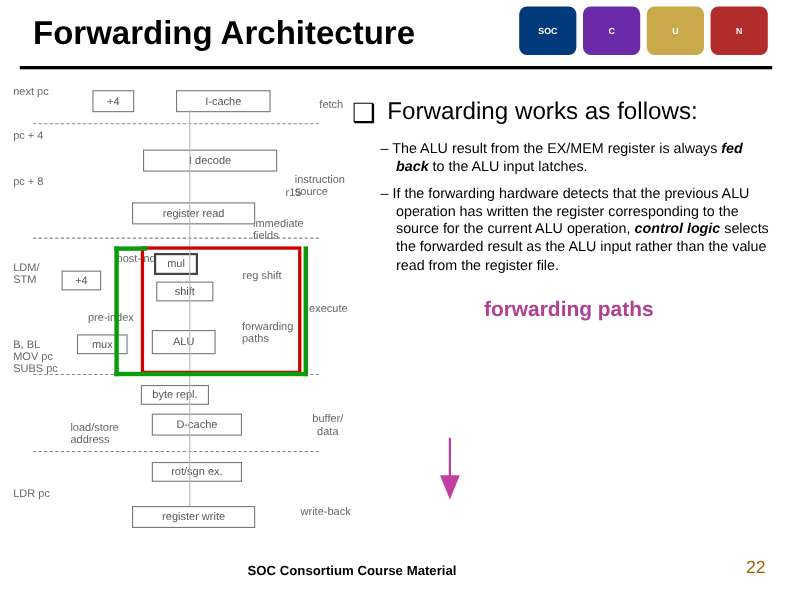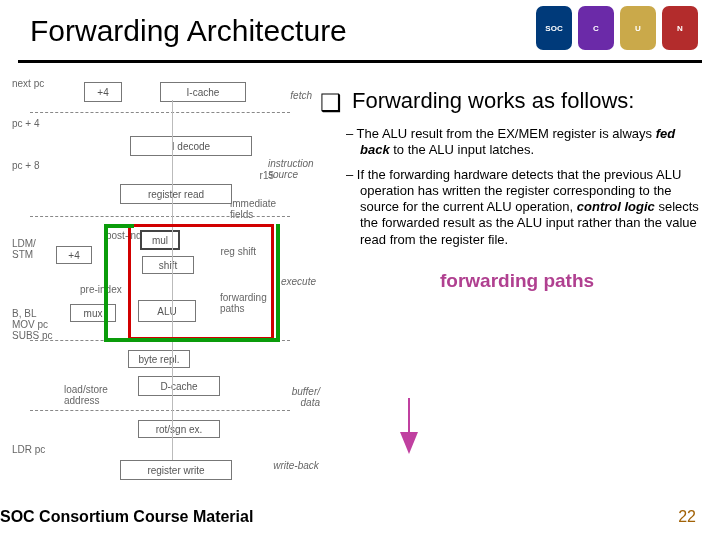--- a/index.html
+++ b/index.html
@@ -1,34 +1,34 @@
 <!DOCTYPE html>
 <html><head>
 <meta charset="utf-8">
 <style>
   html,body{margin:0;padding:0;width:720px;height:540px;font-family:Arial,Helvetica,sans-serif;background:#fff;color:#000;overflow:hidden}
   .slide{position:relative;width:720px;height:540px}
-  .title{position:absolute;left:30px;top:14px;font-size:30px;font-weight:normal}
+  .title{position:absolute;left:30px;top:14px;font-size:30px;font-weight:bold}
   .hr{position:absolute;left:18px;top:60px;width:684px;height:3px;background:#000}
   .logos{position:absolute;right:22px;top:6px;display:flex;gap:6px}
-  .logo{width:36px;height:44px;border-radius:7px;display:flex;align-items:center;justify-content:center;font-size:8px;font-weight:bold;color:#fff}
+  .logo{width:52px;height:44px;border-radius:7px;display:flex;align-items:center;justify-content:center;font-size:8px;font-weight:bold;color:#fff}
   .l1{background:#003a7a}.l2{background:#6b2aa8}.l3{background:#caa94a}.l4{background:#b32c2c}
   .right{position:absolute;left:320px;top:86px;width:380px}
   .bmark{color:#000;font-size:24px;margin-right:6px;position:relative;top:3px}
   .lead{font-size:22px;line-height:1.05}
   .bul{margin:12px 0 0 26px;padding:0;font-size:13px;line-height:1.25}
   .bul li{margin-bottom:8px;list-style:none;text-indent:-14px;padding-left:14px}
   .bul li::before{content:"– ";}
   .fpaths{color:#b04090;font-weight:bold;font-size:19px;margin-top:22px;margin-left:120px}
-  .footer{position:absolute;left:0;bottom:14px;width:640px;text-align:left;font-size:16px;font-weight:bold}
+  .footer{position:absolute;left:0;bottom:14px;width:640px;text-align:center;font-size:12px;font-weight:bold}
   .pgnum{position:absolute;right:24px;bottom:14px;font-size:16px;color:#a16207}
   .diag{position:absolute;left:10px;top:74px;width:300px;height:430px}
   .box{position:absolute;border:1px solid #777;background:#fff;font-size:10px;text-align:center;color:#555;display:flex;align-items:center;justify-content:center}
   .lbl{position:absolute;font-size:10px;color:#666}
-  .stage{font-style:italic}
+  .stage{}
   .redbox{position:absolute;border:3px solid #d10000}
   .grnline{position:absolute;background:#0a9c0a}
   .arrow-pink{position:absolute;width:0;height:0;border-left:9px solid transparent;border-right:9px solid transparent;border-top:22px solid #c040a0}
   .pinkline{position:absolute;width:2px;background:#c040a0}
 </style>
 </head>
 <body>
 
 <div class="slide">
   <div class="title">Forwarding Architecture</div>
@@ -57,21 +57,21 @@
   </div>
 
   <div class="pinkline" style="left:408px;top:398px;height:36px"></div>
   <div class="arrow-pink" style="left:400px;top:432px"></div>
 
   <div class="diag">
 
     <div class="lbl stage" style="right:-2px;top:16px">fetch</div>
     <div class="lbl stage" style="right:-18px;top:84px;width:60px;text-align:left">instruction source</div>
     <div class="lbl stage" style="right:-6px;top:202px">execute</div>
-    <div class="lbl stage" style="right:-10px;top:312px;width:44px;text-align:right">buffer/ data</div>
+    <div class="lbl stage" style="right:-10px;top:302px;width:44px;text-align:center">buffer/ data</div>
     <div class="lbl stage" style="right:-14px;top:386px;width:56px;text-align:center">write-back</div>
 
     <div class="lbl" style="left:2px;top:4px">next pc</div>
     <div class="lbl" style="left:2px;top:44px">pc + 4</div>
     <div class="lbl" style="left:2px;top:86px">pc + 8</div>
     <div class="lbl" style="right:36px;top:96px">r15</div>
     <div class="lbl" style="right:28px;top:124px;width:52px;text-align:left">immediate fields</div>
     <div class="lbl" style="left:2px;top:164px;width:30px">LDM/ STM</div>
     <div class="lbl" style="left:96px;top:156px">post-index</div>
     <div class="lbl" style="right:54px;top:172px">reg shift</div>

